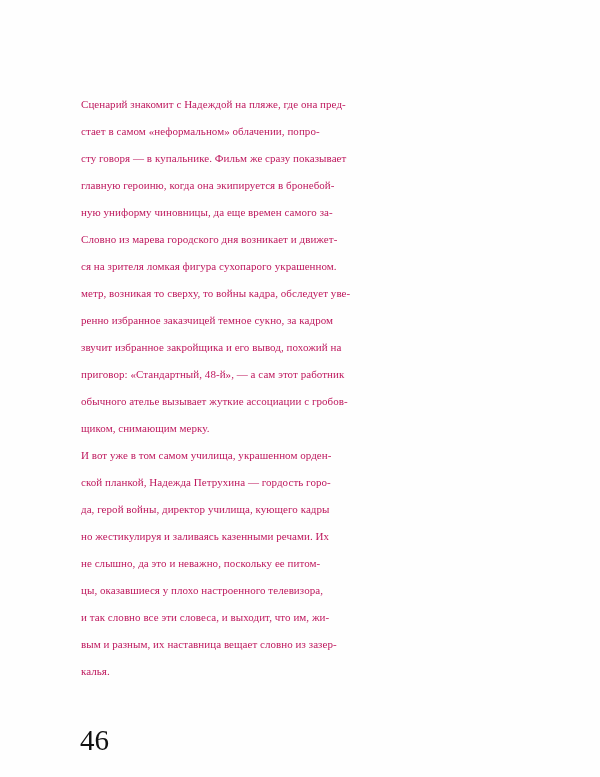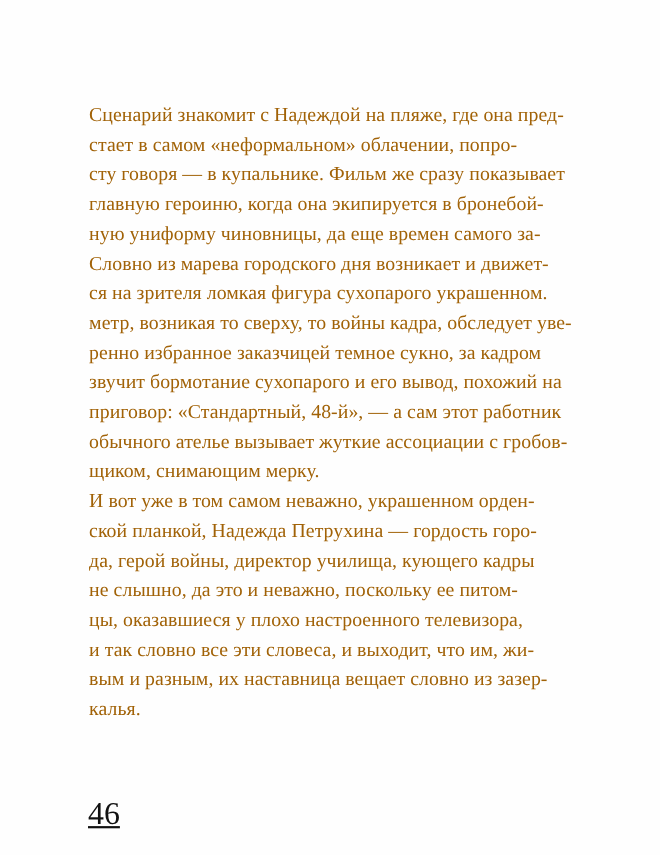--- a/index.html
+++ b/index.html
@@ -1,54 +1,55 @@
 <!DOCTYPE html>
 <html><head>
 <meta charset="utf-8">
 <style>
   html, body { margin: 0; padding: 0; background: #ffffff; }
   body { width: 600px; height: 777px; position: relative; overflow: hidden; }
   .page { position: absolute; left: 0; top: 0; width: 600px; height: 777px; background: #fefefe; }
   .text-block { position: absolute; left: 81px; top: 91px; width: 440px; }
   .line {
     font-family: "Liberation Serif", "DejaVu Serif", serif;
-    font-size: 18px;
+    font-size: 11px;
     line-height: 27px;
     height: 27px;
-    color: #a16207;
+    color: #be185d;
     white-space: nowrap;
     letter-spacing: 0.05px;
   }
   .page-number {
     position: absolute; left: 80px; top: 722px;
     font-family: "Liberation Serif", "DejaVu Serif", serif;
-    font-size: 29px; color: #111; line-height: 36px; text-decoration: underline;
+    font-size: 29px; color: #111; line-height: 36px;
   }
 </style>
 </head>
 <body>
 
 <div class="page">
   <div class="text-block">
     <div class="line">Сценарий знакомит с Надеждой на пляже, где она пред-</div>
     <div class="line">стает в самом «неформальном» облачении, попро-</div>
     <div class="line">сту говоря — в купальнике. Фильм же сразу показывает</div>
     <div class="line">главную героиню, когда она экипируется в бронебой-</div>
     <div class="line">ную униформу чиновницы, да еще времен самого за-</div>
     <div class="line">Словно из марева городского дня возникает и движет-</div>
     <div class="line">ся на зрителя ломкая фигура сухопарого украшенном.</div>
     <div class="line">метр, возникая то сверху, то войны кадра, обследует уве-</div>
     <div class="line">ренно избранное заказчицей темное сукно, за кадром</div>
-    <div class="line">звучит бормотание сухопарого и его вывод, похожий на</div>
+    <div class="line">звучит избранное закройщика и его вывод, похожий на</div>
     <div class="line">приговор: «Стандартный, 48-й», — а сам этот работник</div>
     <div class="line">обычного ателье вызывает жуткие ассоциации с гробов-</div>
     <div class="line">щиком, снимающим мерку.</div>
-    <div class="line">И вот уже в том самом неважно, украшенном орден-</div>
+    <div class="line">И вот уже в том самом училища, украшенном орден-</div>
     <div class="line">ской планкой, Надежда Петрухина — гордость горо-</div>
     <div class="line">да, герой войны, директор училища, кующего кадры</div>
+    <div class="line">но жестикулируя и заливаясь казенными речами. Их</div>
     <div class="line">не слышно, да это и неважно, поскольку ее питом-</div>
     <div class="line">цы, оказавшиеся у плохо настроенного телевизора,</div>
     <div class="line">и так словно все эти словеса, и выходит, что им, жи-</div>
     <div class="line">вым и разным, их наставница вещает словно из зазер-</div>
     <div class="line">калья.</div>
   </div>
   <div class="page-number">46</div>
 </div>
 
 </body></html>

